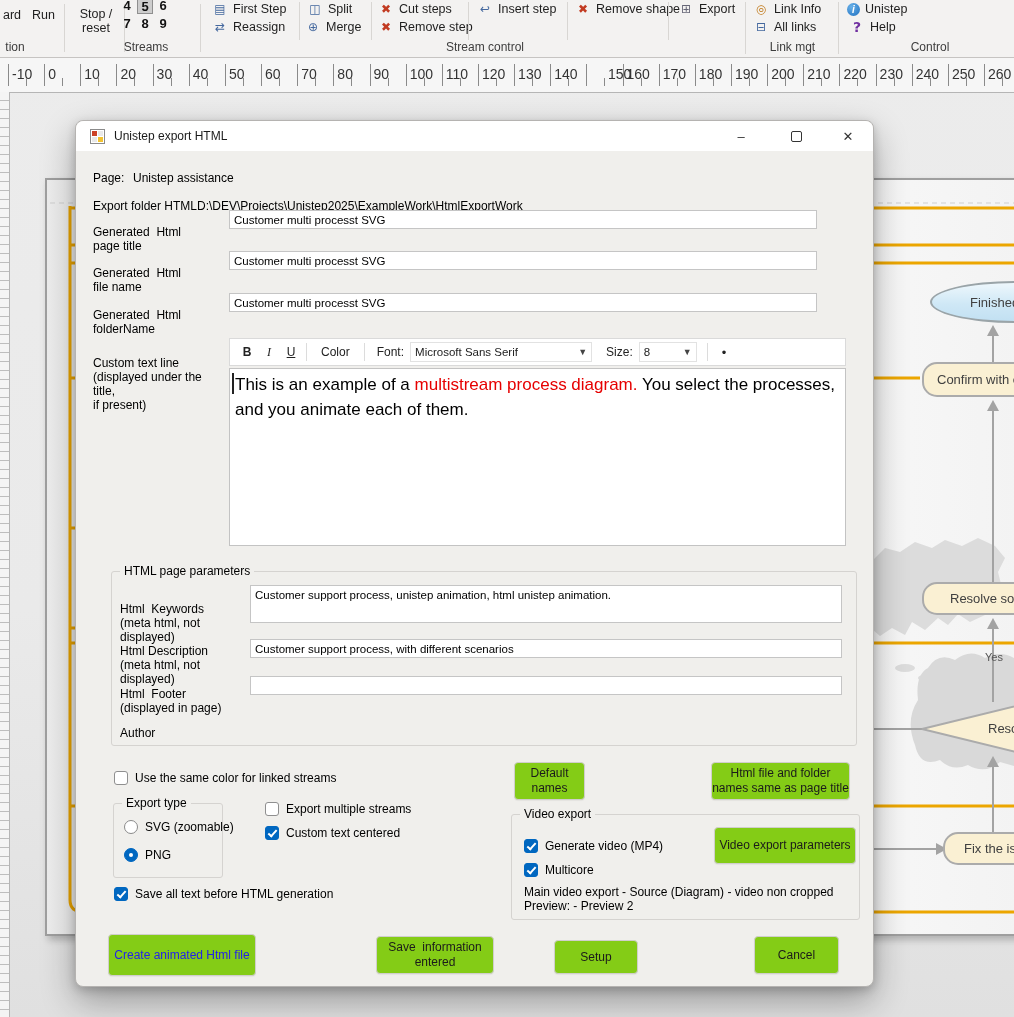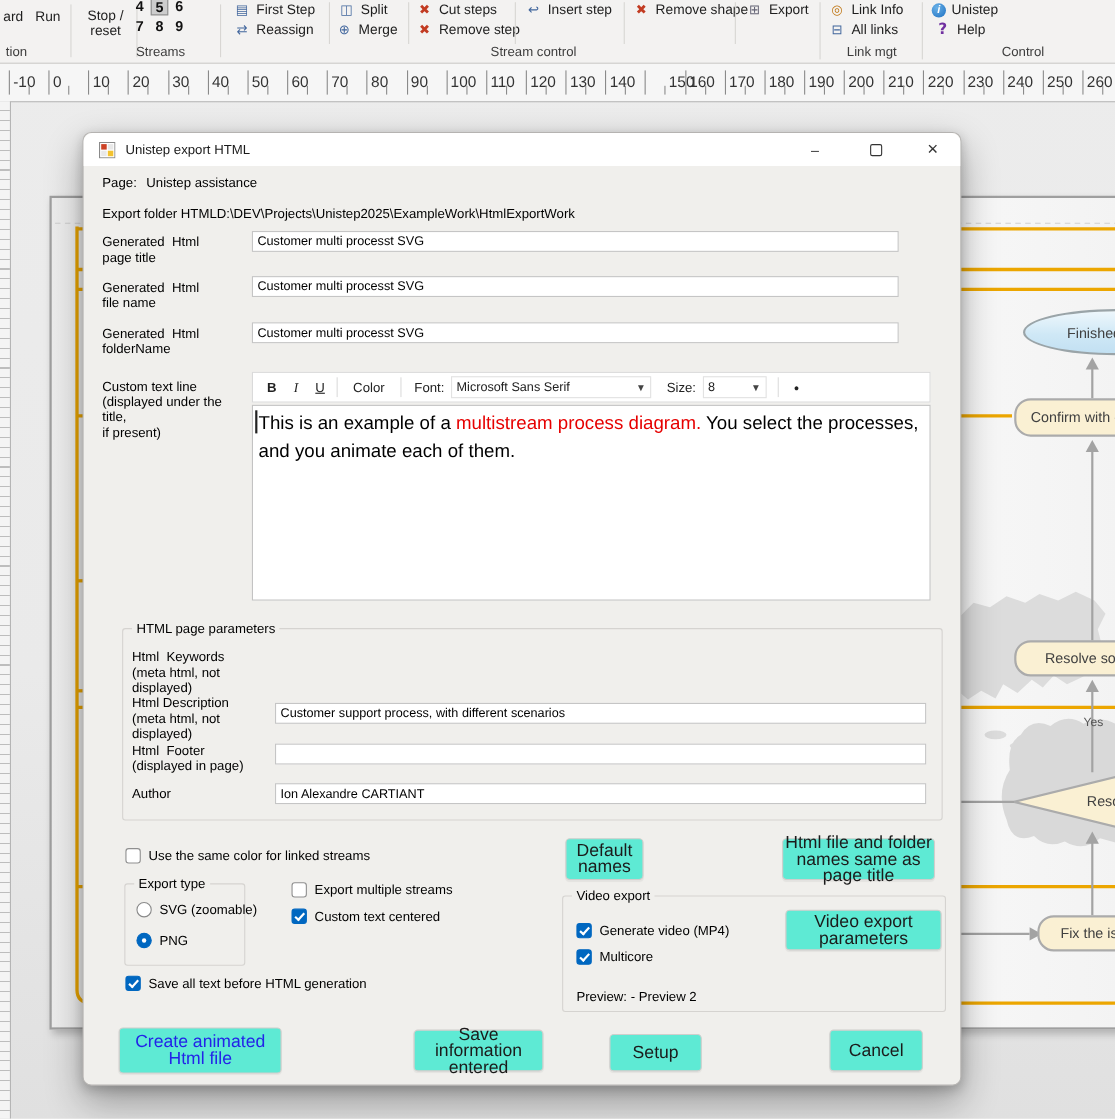--- a/index.html
+++ b/index.html
@@ -50,36 +50,36 @@
   
   .dialog{position:absolute;left:75px;top:120px;width:797px;height:865px;background:#f0efec;
     border:1px solid #b5b3b1;border-radius:8px;z-index:10;
     box-shadow:0 14px 34px rgba(0,0,0,0.32),0 3px 10px rgba(0,0,0,0.18);}
   .titlebar{position:absolute;left:0;top:0;right:0;height:30px;background:#fff;border-radius:8px 8px 0 0;}
   .appicon{position:absolute;left:14px;top:8px;}
   .dlg-title{position:absolute;left:38px;top:8px;font-size:12px;color:#1a1a1a;}
   .winbtn{position:absolute;top:0;width:40px;height:30px;display:flex;align-items:center;justify-content:center;
     font-size:13px;color:#333;}
   .maxbox{width:9px;height:9px;border:1px solid #333;border-radius:2px;display:inline-block;}
-  .dlabel{position:absolute;font-size:12px;color:#000;white-space:pre-wrap;line-height:14px;}
+  .dlabel{position:absolute;font-size:12px;color:#000;white-space:pre-wrap;line-height:14px;margin-top:12px;}
   .tbox{position:absolute;background:#fff;border:1px solid #c5c5c5;font-size:11.5px;color:#000;
     padding:2px 4px;box-sizing:border-box;overflow:hidden;white-space:nowrap;line-height:14px;}
   .tbox.right{text-align:left;}
   .gbox{position:absolute;border:1px solid #d5d3d0;border-radius:3px;box-sizing:border-box;}
   .glabel{position:absolute;top:-8px;left:8px;background:#f0efec;padding:0 4px;font-size:12px;color:#000;white-space:nowrap;}
   .ckrow{position:absolute;display:flex;align-items:center;gap:7px;font-size:12px;color:#000;white-space:nowrap;}
   .cb{width:14px;height:14px;border:1px solid #8f8f8f;border-radius:3px;background:#fff;position:relative;flex:none;box-sizing:border-box;}
   .cb.checked{background:#0067c0;border-color:#0067c0;}
   .cb.checked::after{content:"";position:absolute;left:4px;top:1px;width:3px;height:7px;
     border:solid #fff;border-width:0 2px 2px 0;transform:rotate(42deg);}
   .radio{width:14px;height:14px;border:1px solid #8a8a8a;border-radius:50%;background:#fff;position:relative;flex:none;box-sizing:border-box;}
   .radio.checked{background:#0067c0;border-color:#0067c0;}
   .radio.checked::after{content:"";position:absolute;left:4px;top:4px;width:4px;height:4px;border-radius:50%;background:#fff;}
-  .wbtn{position:absolute;background:#5eead4;border:1px solid #d0cecc;border-radius:4px;
-    font-size:16px;color:#1b1b1b;display:flex;align-items:center;justify-content:center;text-align:center;
+  .wbtn{position:absolute;background:#84cc16;border:1px solid #d0cecc;border-radius:4px;
+    font-size:12px;color:#1b1b1b;display:flex;align-items:center;justify-content:center;text-align:center;
     white-space:pre-wrap;line-height:15px;box-shadow:0 1px 1px rgba(0,0,0,0.05);box-sizing:border-box;}
   .wbtn.link{color:#2323e8;}
   .vinfo{position:absolute;font-size:12px;color:#000;white-space:nowrap;}
 
   
   .ftoolbar{position:absolute;left:153px;top:217px;width:617px;height:28px;background:#fff;
     border:1px solid #dadada;box-sizing:border-box;display:flex;align-items:center;font-size:12px;color:#222;}
   .fbtn{width:22px;text-align:center;flex:none;}
   .fbtn.b{font-weight:bold;} .fbtn.i{font-style:italic;font-family:"Liberation Serif",serif;} .fbtn.u{text-decoration:underline;}
   .fcolor{padding:0 10px;flex:none;}
@@ -401,28 +401,28 @@
       <span class="fbullet">•</span>
     </div>
 
     <div class="customtext"><span>This is an example of a </span><span class="seg-red">multistream process diagram.</span><span> You select the processes, and you animate each of them.</span></div>
     <div class="caret"></div>
 
     <div class="gbox" style="left:35px;top:450px;width:746px;height:175px">
       <span class="glabel">HTML page parameters</span>
       <div class="dlabel" style="left:8px;top:18px;width:130px">Html  Keywords
 (meta html, not displayed)</div>
+      <div class="tbox" style="left:138px;top:13px;width:592px;height:38px">Customer support process, unistep animation, html unistep animation.</div>
       <div class="dlabel" style="left:8px;top:60px;width:130px">Html Description
 (meta html, not displayed)</div>
       <div class="tbox" style="left:138px;top:67px;width:592px;height:19px">Customer support process, with different scenarios</div>
       <div class="dlabel" style="left:8px;top:103px;width:130px">Html  Footer
 (displayed in page)</div>
       <div class="tbox" style="left:138px;top:104px;width:592px;height:19px"></div>
       <div class="dlabel" style="left:8px;top:142px;width:130px">Author</div>
-      <div class="tbox" style="left:138px;top:140px;width:592px;height:19px">Ion Alexandre CARTIANT</div>
     </div>
 
     <div class="ckrow" style="left:38px;top:650px">
       <span class="cb"></span>
       <span>Use the same color for linked streams</span>
       </div>
 
     <div class="wbtn" style="left:438px;top:641px;width:71px;height:38px">Default
 names</div>
     <div class="wbtn" style="left:635px;top:641px;width:139px;height:38px">Html file and folder
@@ -453,20 +453,21 @@
       <span class="glabel">Video export</span>
       <div class="ckrow" style="left:12px;top:24px">
         <span class="cb checked"></span>
         <span>Generate video (MP4)</span>
         </div>
       <div class="wbtn" style="left:202px;top:12px;width:142px;height:37px">Video export parameters</div>
       <div class="ckrow" style="left:12px;top:48px">
         <span class="cb checked"></span>
         <span>Multicore</span>
         </div>
+      <div class="vinfo" style="left:12px;top:70px">Main video export - Source (Diagram) - video non cropped</div>
       <div class="vinfo" style="left:12px;top:84px">Preview:  - Preview 2</div>
     </div>
 
     <div class="ckrow" style="left:38px;top:766px">
       <span class="cb checked"></span>
       <span>Save all text before HTML generation</span>
       </div>
 
     <div class="wbtn link" style="left:32px;top:813px;width:148px;height:42px">Create animated Html file</div>
     <div class="wbtn" style="left:300px;top:815px;width:118px;height:38px">Save  information

